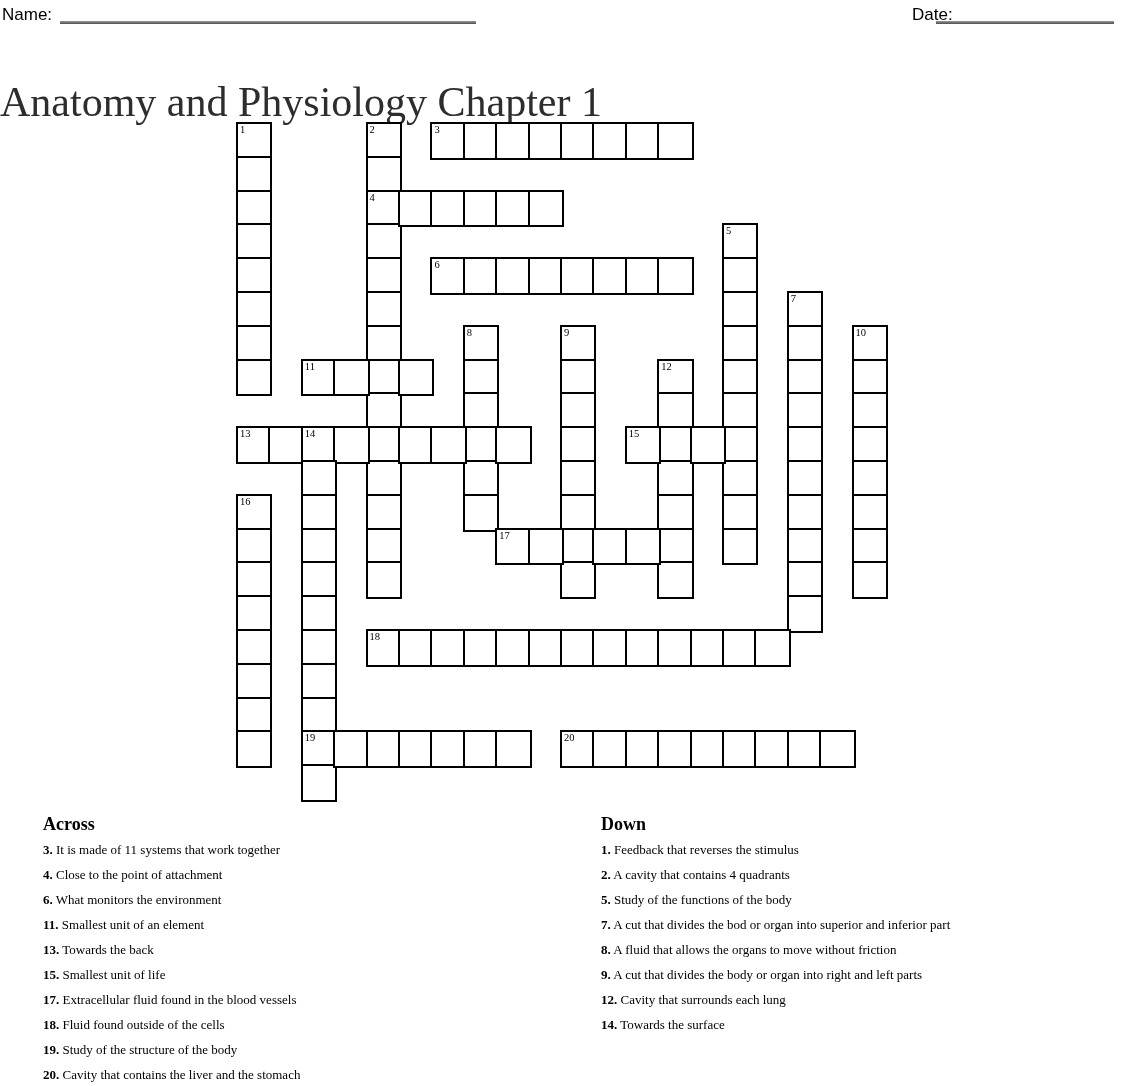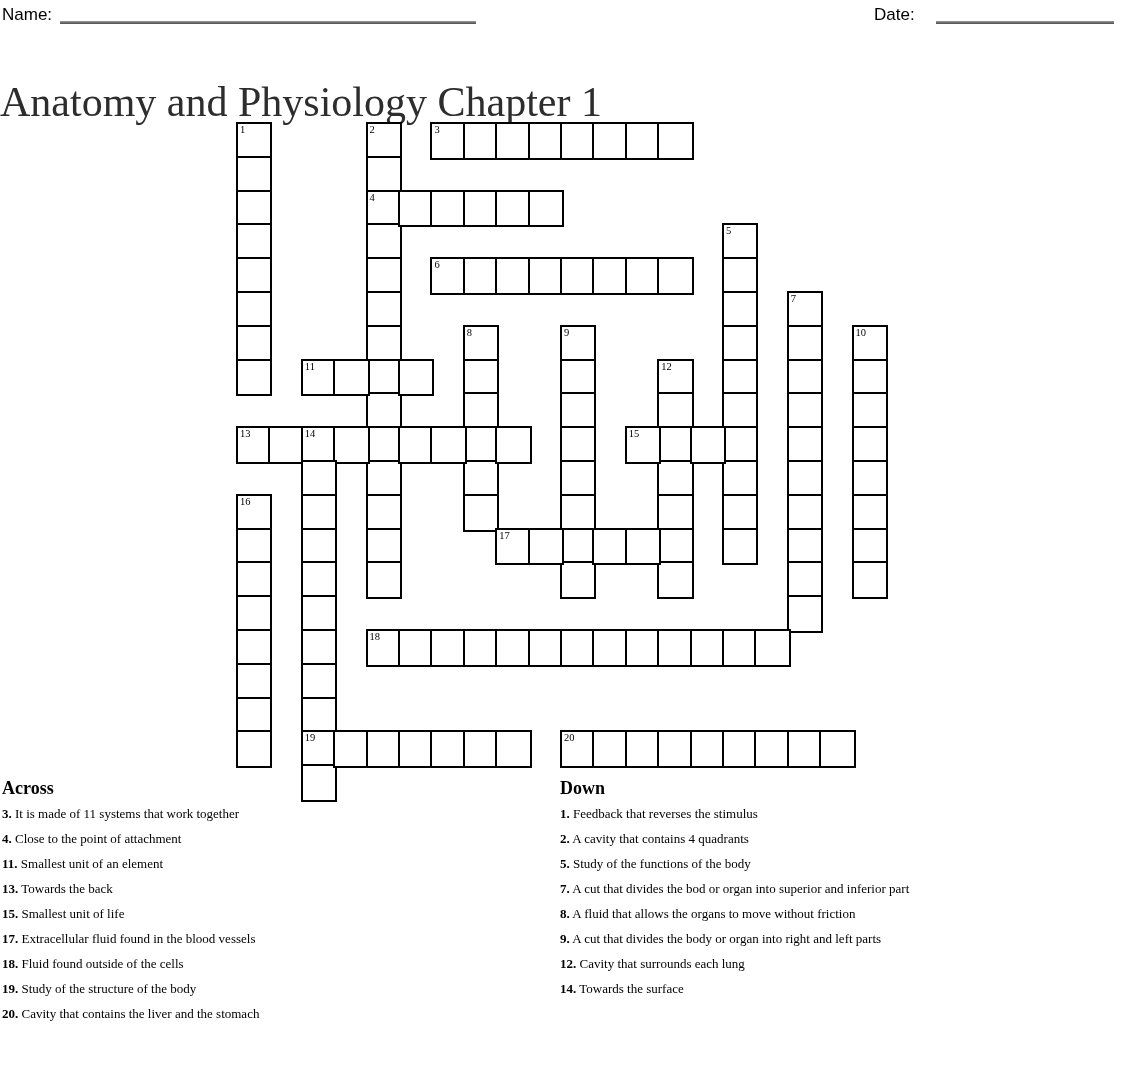--- a/index.html
+++ b/index.html
@@ -19,21 +19,21 @@
   
   .field-label {
     position: absolute;
     font-family: "Liberation Sans", sans-serif;
     font-size: 17px;
     color: #000;
     top: 5px;
     white-space: nowrap;
   }
   #name-label { left: 2px; }
-  #date-label { left: 874px; }
+  #date-label { left: 912px; }
   .fill-line {
     position: absolute;
     top: 21px;
     height: 3px;
     background: linear-gradient(#9a9a9a, #4c4c4c);
   }
   #name-line { left: 60px; width: 416px; }
   #date-line { left: 936px; width: 178px; }
 
   #page-title {
@@ -72,21 +72,22 @@
     top: 0px;
     font-family: "Liberation Serif", serif;
     font-size: 10.5px;
     line-height: 12px;
     color: #000;
   }
 
   
   .clue-col {
     position: absolute;
-    top: 776px;
+    top: 812px;
+    margin-left: 41px;
   }
   #across-block { left: 2px;   width: 550px; }
   #down-block   { left: 560px; width: 558px; }
   .clue-header {
     font-family: "Liberation Serif", serif;
     font-size: 18px;
     font-weight: bold;
     line-height: 25px;
     margin: 0;
   }
@@ -304,20 +305,21 @@
     <div class="cell" style="left: 517.4px; top: 607.4px;"></div>
     <div class="cell" style="left: 549.8px; top: 607.4px;"></div>
     <div class="cell" style="left: 582.2px; top: 607.4px;"></div>
   </div>
 
 <div id="across-block" class="clue-col">
   <h2 class="clue-header">Across</h2>
   <div id="across-list">
       <div class="clue"><span class="clue-num">3.</span><span class="clue-text"> It is made of 11 systems that work together</span></div>
       <div class="clue"><span class="clue-num">4.</span><span class="clue-text"> Close to the point of attachment</span></div>
+      <div class="clue"><span class="clue-num">6.</span><span class="clue-text"> What monitors the environment</span></div>
       <div class="clue"><span class="clue-num">11.</span><span class="clue-text"> Smallest unit of an element</span></div>
       <div class="clue"><span class="clue-num">13.</span><span class="clue-text"> Towards the back</span></div>
       <div class="clue"><span class="clue-num">15.</span><span class="clue-text"> Smallest unit of life</span></div>
       <div class="clue"><span class="clue-num">17.</span><span class="clue-text"> Extracellular fluid found in the blood vessels</span></div>
       <div class="clue"><span class="clue-num">18.</span><span class="clue-text"> Fluid found outside of the cells</span></div>
       <div class="clue"><span class="clue-num">19.</span><span class="clue-text"> Study of the structure of the body</span></div>
       <div class="clue"><span class="clue-num">20.</span><span class="clue-text"> Cavity that contains the liver and the stomach</span></div>
     </div>
 </div>
 

